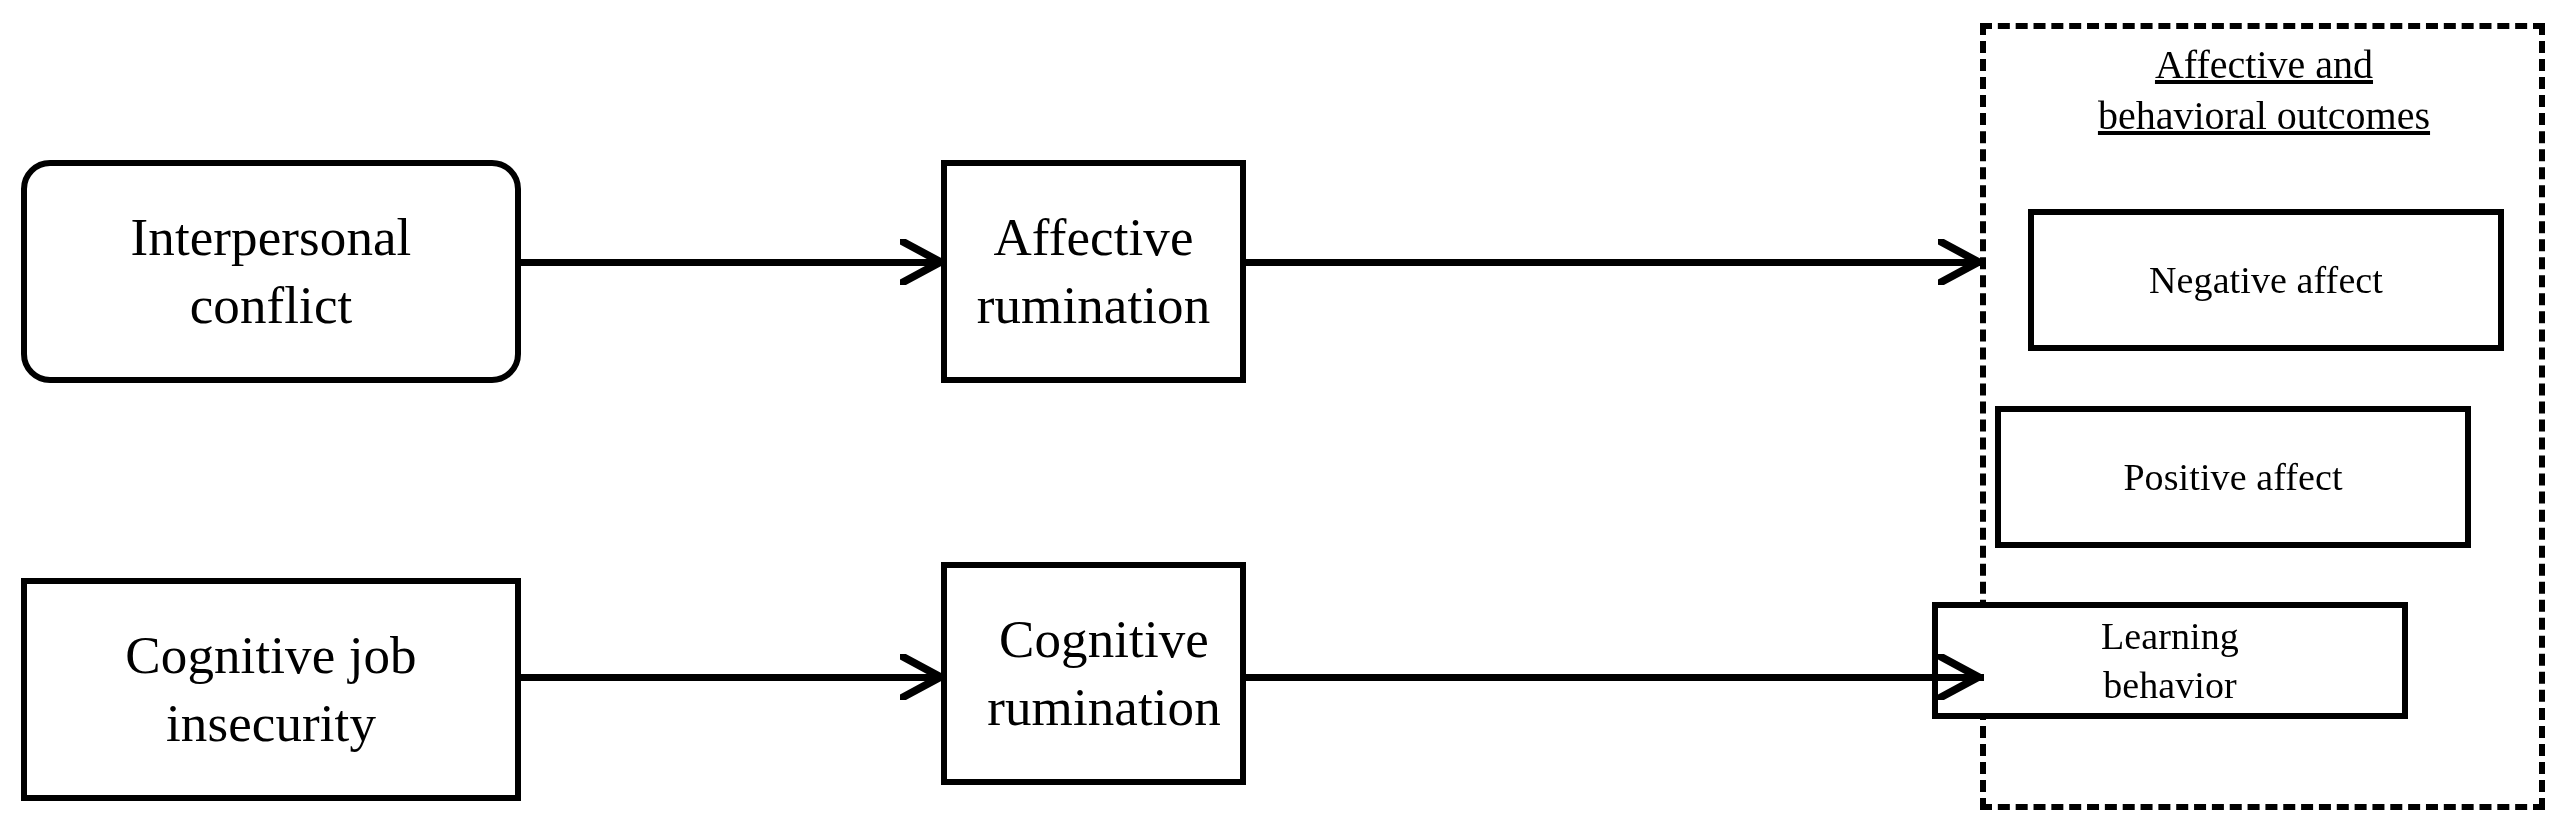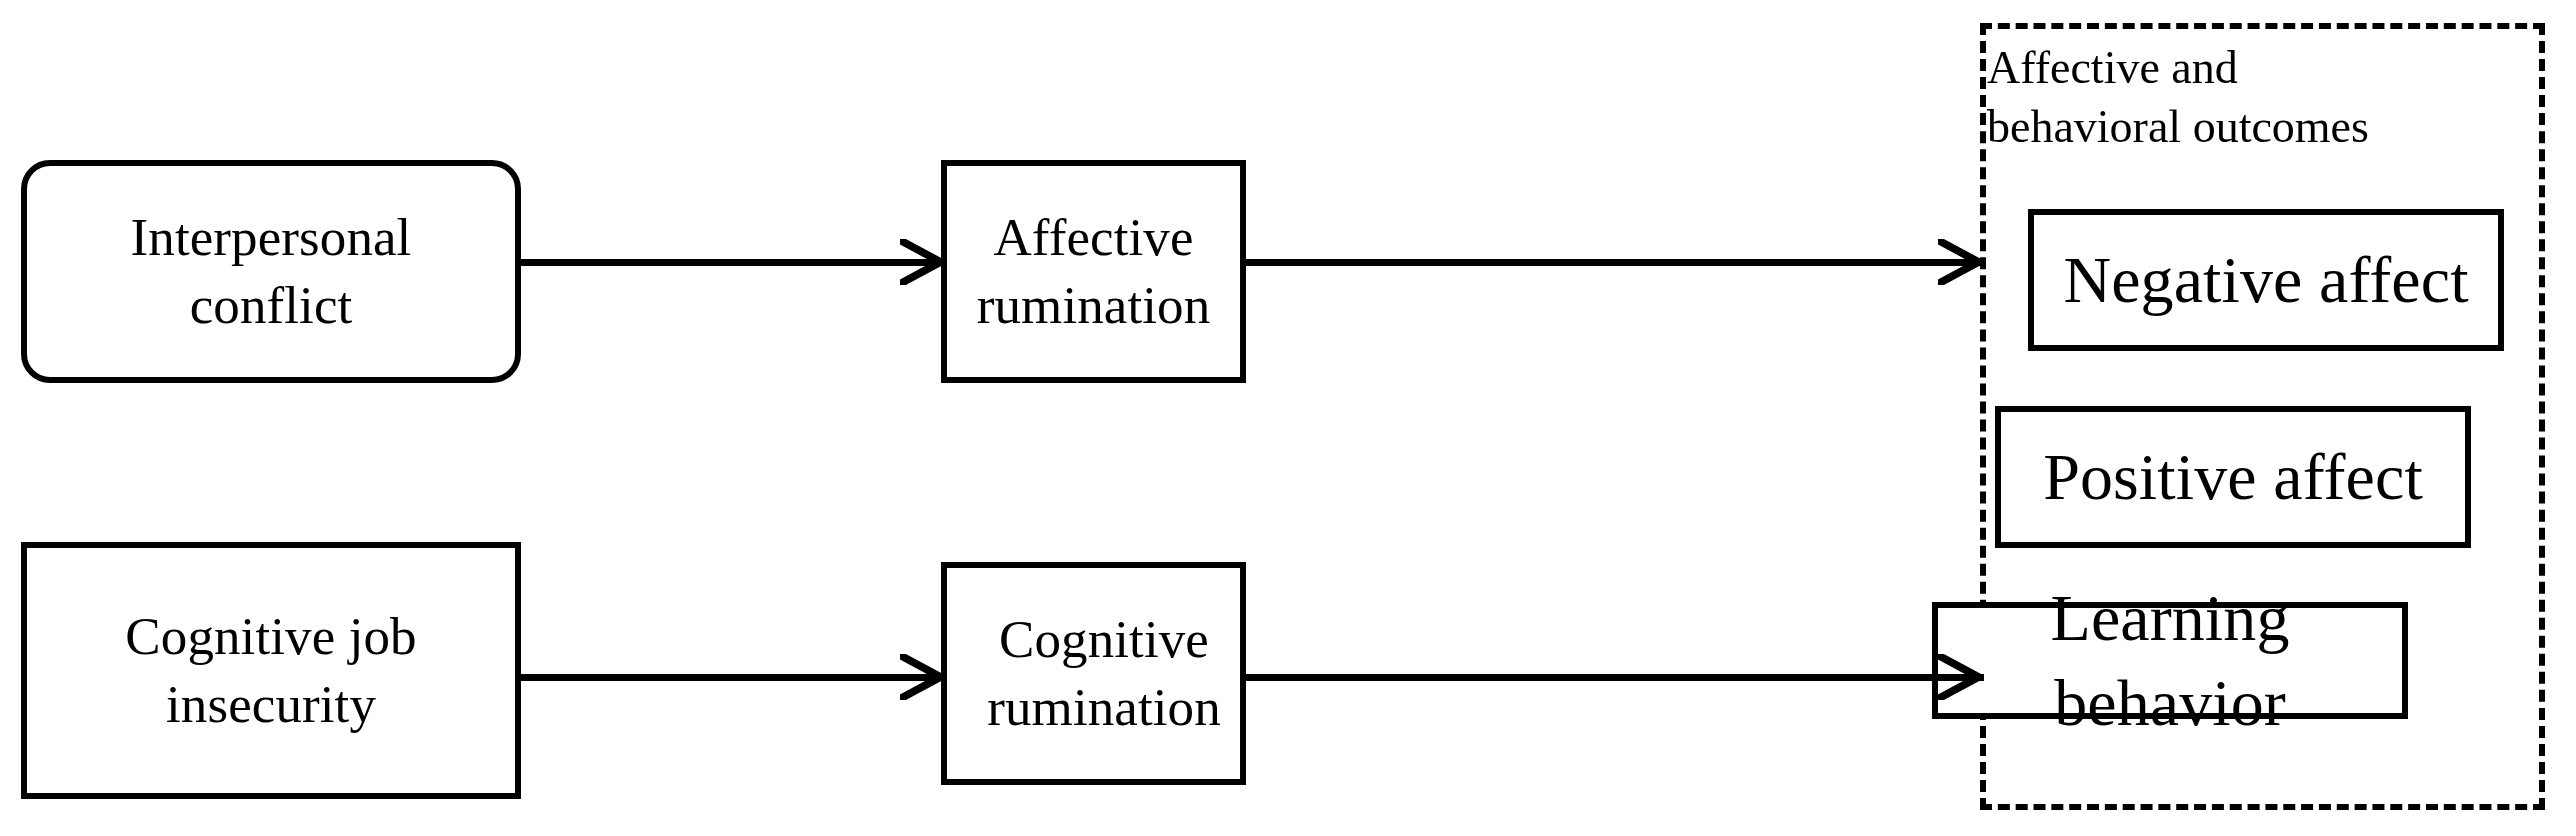--- a/index.html
+++ b/index.html
@@ -37,52 +37,54 @@
 
   
   .panel {
     position: absolute;
     box-sizing: border-box;
     border: 6.3px dashed #000000;
     background: transparent;
   }
   .panel-title {
     position: absolute;
-    font-size: 46px;
+    text-align: center;
+    font-size: 40px;
     line-height: 1.28;
     white-space: pre-line;
+    text-decoration: underline;
   }
 
   
   .arrow {
     position: absolute;
     height: 7px;
     background: #000000;
   }
   .arrowhead {
     position: absolute;
     width: 0;
     height: 0;
   }
   .arrowhead svg { display: block; }
 
   
-  .node-outcome .label { font-size: 66px; }
+  .node-outcome .label { font-size: 38px; }
 </style>
 </head>
 <body>
 
 <div id="canvas">
 
   <div class="node" style="left:21px; top:160px; width:500px; height:223px;border-radius:29px;">
     <span class="label">Interpersonal
 conflict</span>
   </div>
 
-  <div class="node" style="left:21px; top:542px; width:500px; height:257px;">
+  <div class="node" style="left:21px; top:578px; width:500px; height:223px;">
     <span class="label">Cognitive job
 insecurity</span>
   </div>
 
   <div class="node" style="left:941px; top:160px; width:305px; height:223px;">
     <span class="label">Affective
 rumination</span>
   </div>
 
   <div class="node" style="left:941px; top:562px; width:305px; height:223px;padding-left:21px;">

